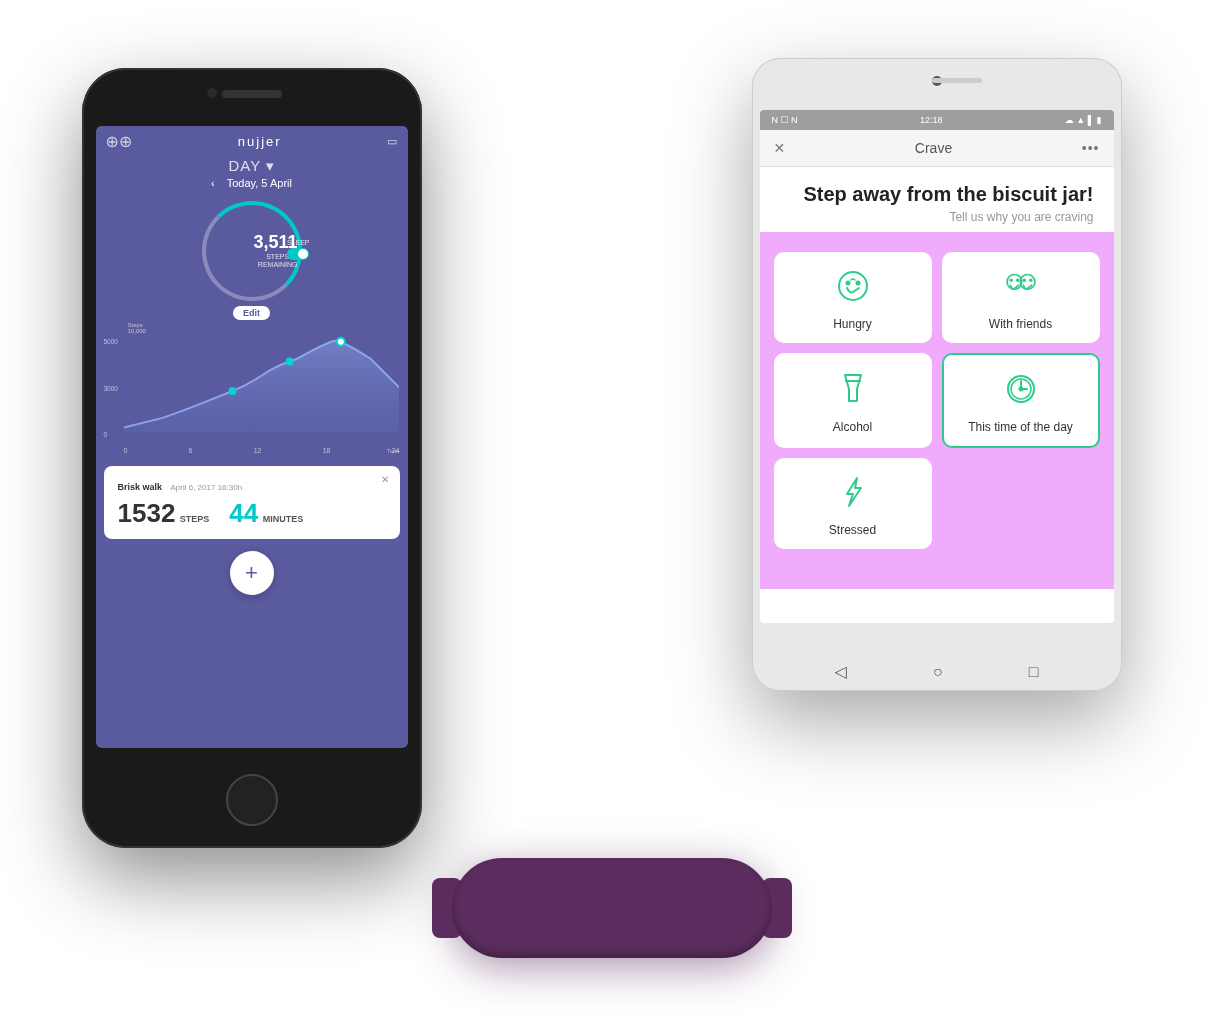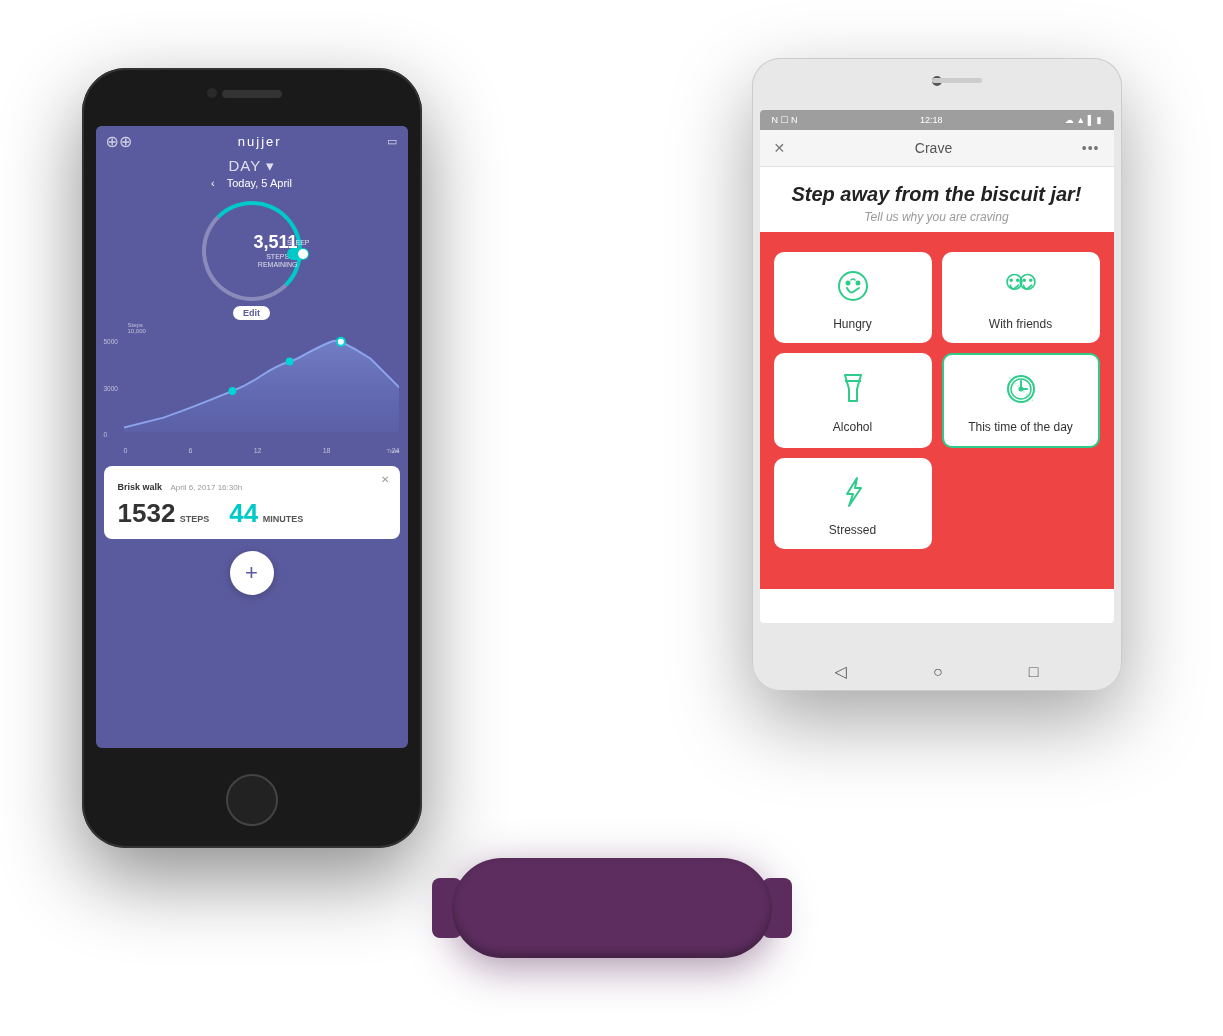--- a/index.html
+++ b/index.html
@@ -371,37 +371,36 @@
       color: #777;
     }
     .toolbar-dots {
       font-size: 14px;
       color: #777;
       letter-spacing: 1px;
     }
 
     .crave-header {
       padding: 16px 20px 8px;
-      text-align: center;
-      font-style: italic;
+      text-align: right;
     }
     .crave-title {
       font-size: 20px;
       font-weight: 700;
       color: #222;
     }
     .crave-subtitle {
       font-size: 12px;
       color: #999;
       margin-top: 4px;
     }
 
     
     .crave-green-bg {
-      background: #ef4444;
+      background: #f0abfc;
       margin: 0;
       padding: 20px 14px 40px;
       position: relative;
     }
     .crave-grid {
       display: grid;
       grid-template-columns: 1fr 1fr;
       gap: 10px;
     }
     .crave-card {

